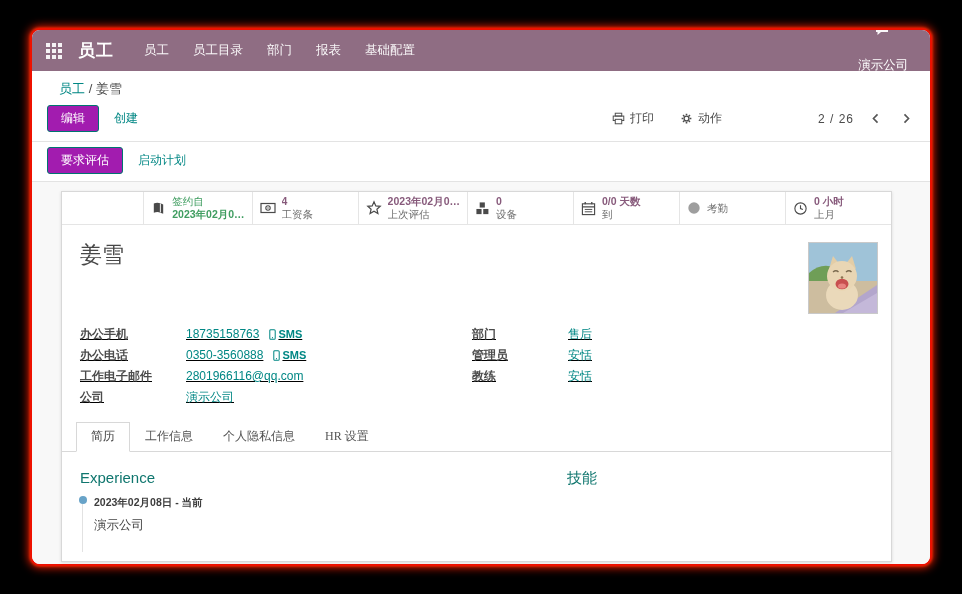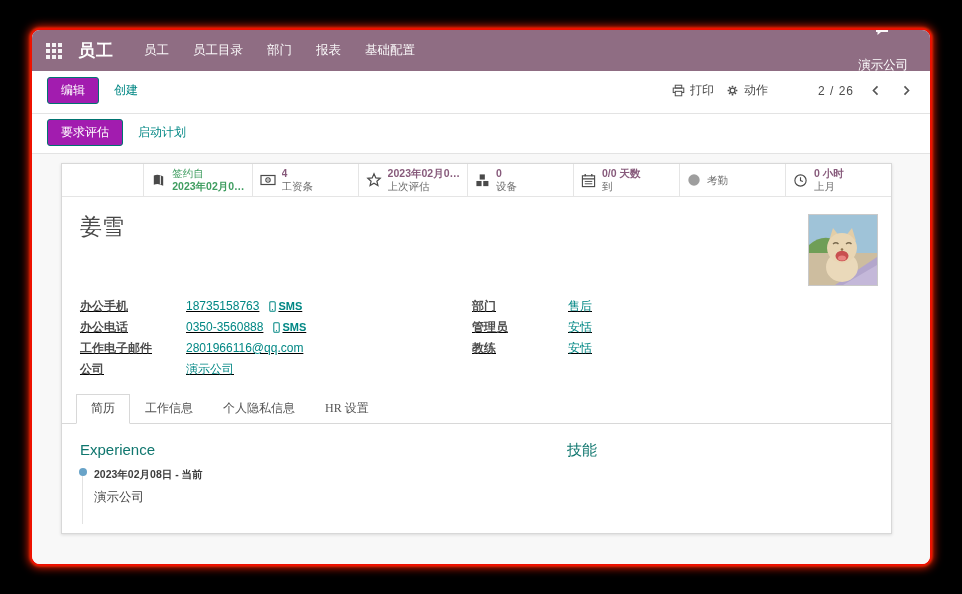--- a/index.html
+++ b/index.html
@@ -33,21 +33,21 @@
   
   .breadcrumb-row { padding:9px 16px 1px 27px; font-size:13px; color:#4c4c4c; background:#fff; }
   .bc-link { color:#008784; cursor:pointer; }
   .action-row { position:relative; display:flex; align-items:center;
     padding:6px 16px 9px 15px; background:#fff; border-bottom:1px solid #e3e3e3; }
   .btn-primary { background:#a21caf; border:1px solid #007470; color:#fff;
     font-size:12px; padding:4px 13px; border-radius:3px; cursor:pointer;
     font-family:inherit; }
   .link-btn { color:#008784; font-size:12px; margin-left:15px; cursor:pointer;
     background:none; border:none; font-family:inherit; }
-  .cp-mid { position:absolute; left:640px; display:flex; gap:12px; }
+  .cp-mid { position:absolute; left:580px; display:flex; gap:26px; }
   .cp-tool { display:flex; align-items:center; gap:5px; font-size:12px; color:#4c4c4c;
     cursor:pointer; background:none; border:none; font-family:inherit; }
   .pager { position:absolute; right:14px; display:flex; align-items:center; gap:12px; }
   .pager-count { font-size:12px; color:#4c4c4c; letter-spacing:1px; }
   .pager-btn { background:none; border:none; cursor:pointer; padding:0 4px; }
 
   
   .status-row { display:flex; align-items:center; padding:5px 16px 7px 15px;
     background:#fff; border-bottom:1px solid #e3e3e3; }
 
@@ -155,20 +155,25 @@
             <circle cx="8.5" cy="10.5" r="1" fill="#3a2a1a"></circle>
             <circle cx="13.5" cy="10.5" r="1" fill="#3a2a1a"></circle>
             <circle cx="11" cy="13.6" r="1.1" fill="#3a2a1a"></circle>
           </svg>
         </span>
         <span>管理员</span>
       </div>
     </div>
   </div>
 
+  <div class="breadcrumb-row">
+    <span class="bc-link">员工</span>
+    <span>/</span>
+    <span>姜雪</span>
+  </div>
 
   <div class="action-row">
     <button class="btn-primary">编辑</button>
     <button class="link-btn">创建</button>
     <div class="cp-mid">
       <button class="cp-tool">
         <svg width="13" height="13" viewBox="0 0 16 16">
           <rect x="4" y="1.5" width="8" height="3.5" fill="none" stroke="#4c4c4c" stroke-width="1.2"></rect>
           <rect x="1.5" y="5" width="13" height="5.5" fill="none" stroke="#4c4c4c" stroke-width="1.2"></rect>
           <rect x="4" y="9" width="8" height="5.5" fill="#fff" stroke="#4c4c4c" stroke-width="1.2"></rect>

